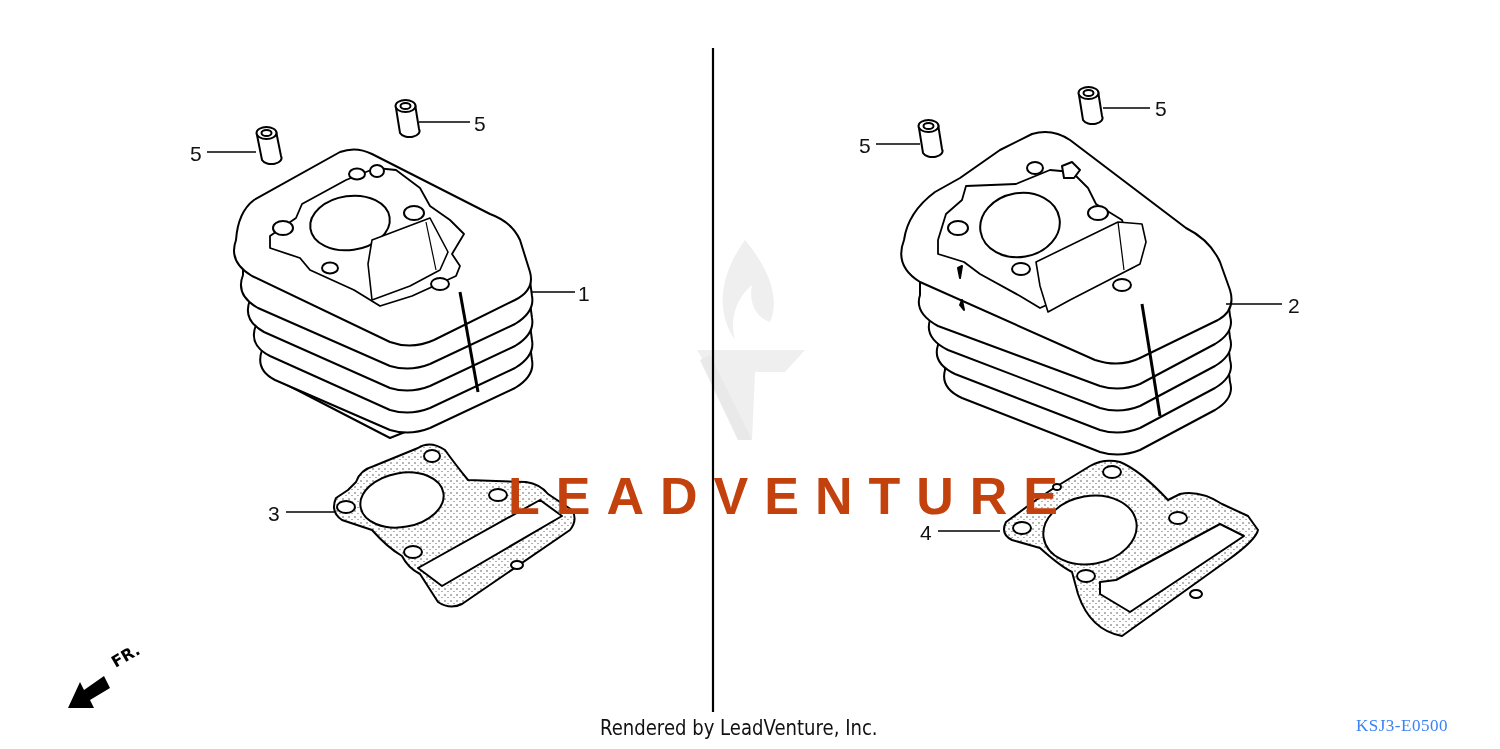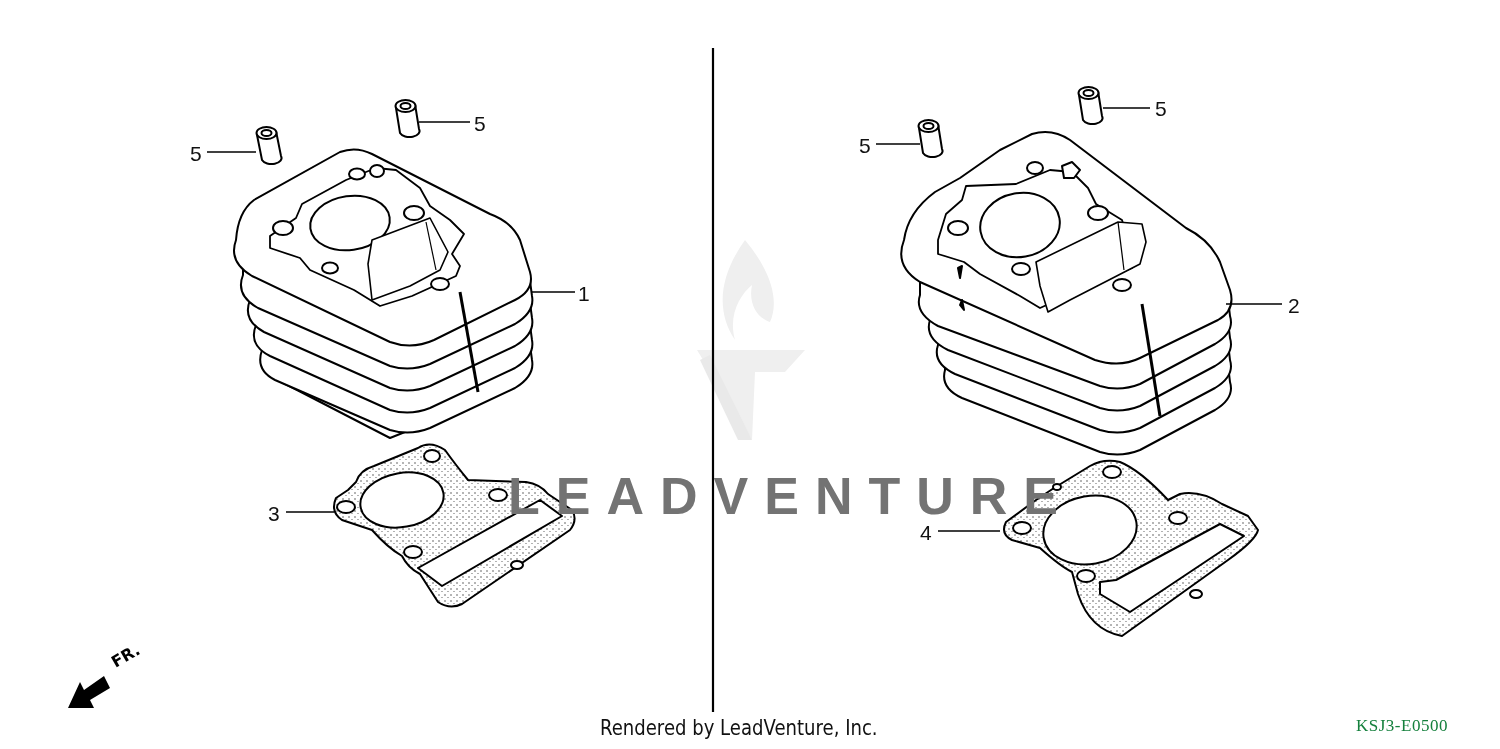--- a/index.html
+++ b/index.html
@@ -1,22 +1,22 @@
 <!DOCTYPE html>
 <html><head>
 <meta charset="utf-8">
 <style>
   html, body { margin:0; padding:0; background:#ffffff; }
   body { width:1500px; height:749px; position:relative; overflow:hidden; font-family:"Liberation Sans", sans-serif; }
   .canvas { position:absolute; left:0; top:0; width:1500px; height:749px; }
   .callout { position:absolute; font-family:"Liberation Sans", sans-serif; font-size:21px; color:#111; line-height:1; }
   .footer-credit { position:absolute; left:600px; top:716px; font-family:"DejaVu Sans", sans-serif; font-size:21px; color:#111; transform:scaleX(0.86); transform-origin:left top; white-space:nowrap; }
-  .diagram-code { position:absolute; left:1356px; top:716px; font-family:"Liberation Serif", serif; font-size:17px; color:#15803d; letter-spacing:0.5px; }
+  .diagram-code { position:absolute; left:1356px; top:716px; font-family:"Liberation Serif", serif; font-size:17px; color:#3b82f6; letter-spacing:0.5px; }
   .fr-text { position:absolute; left:108px; top:655px; font-family:"DejaVu Sans", sans-serif; font-weight:bold; font-size:16px; color:#000; transform:rotate(-30deg); transform-origin:left top; }
-  .watermark-text { position:absolute; left:508px; top:466px; font-family:"Liberation Sans", sans-serif; font-size:52px; font-weight:bold; letter-spacing:16px; color:#737373; white-space:nowrap; }
+  .watermark-text { position:absolute; left:508px; top:466px; font-family:"Liberation Sans", sans-serif; font-size:52px; font-weight:bold; letter-spacing:16px; color:#c2410c; white-space:nowrap; }
 </style>
 </head>
 <body>
 
 <svg class="canvas" viewBox="0 0 1500 749" xmlns="http://www.w3.org/2000/svg">
   <defs>
     <pattern id="stipple" width="6" height="6" patternUnits="userSpaceOnUse">
       <rect width="6" height="6" fill="#fff"></rect>
       <circle cx="1" cy="1" r="0.7" fill="#333"></circle>
       <circle cx="4" cy="3.5" r="0.6" fill="#555"></circle>

